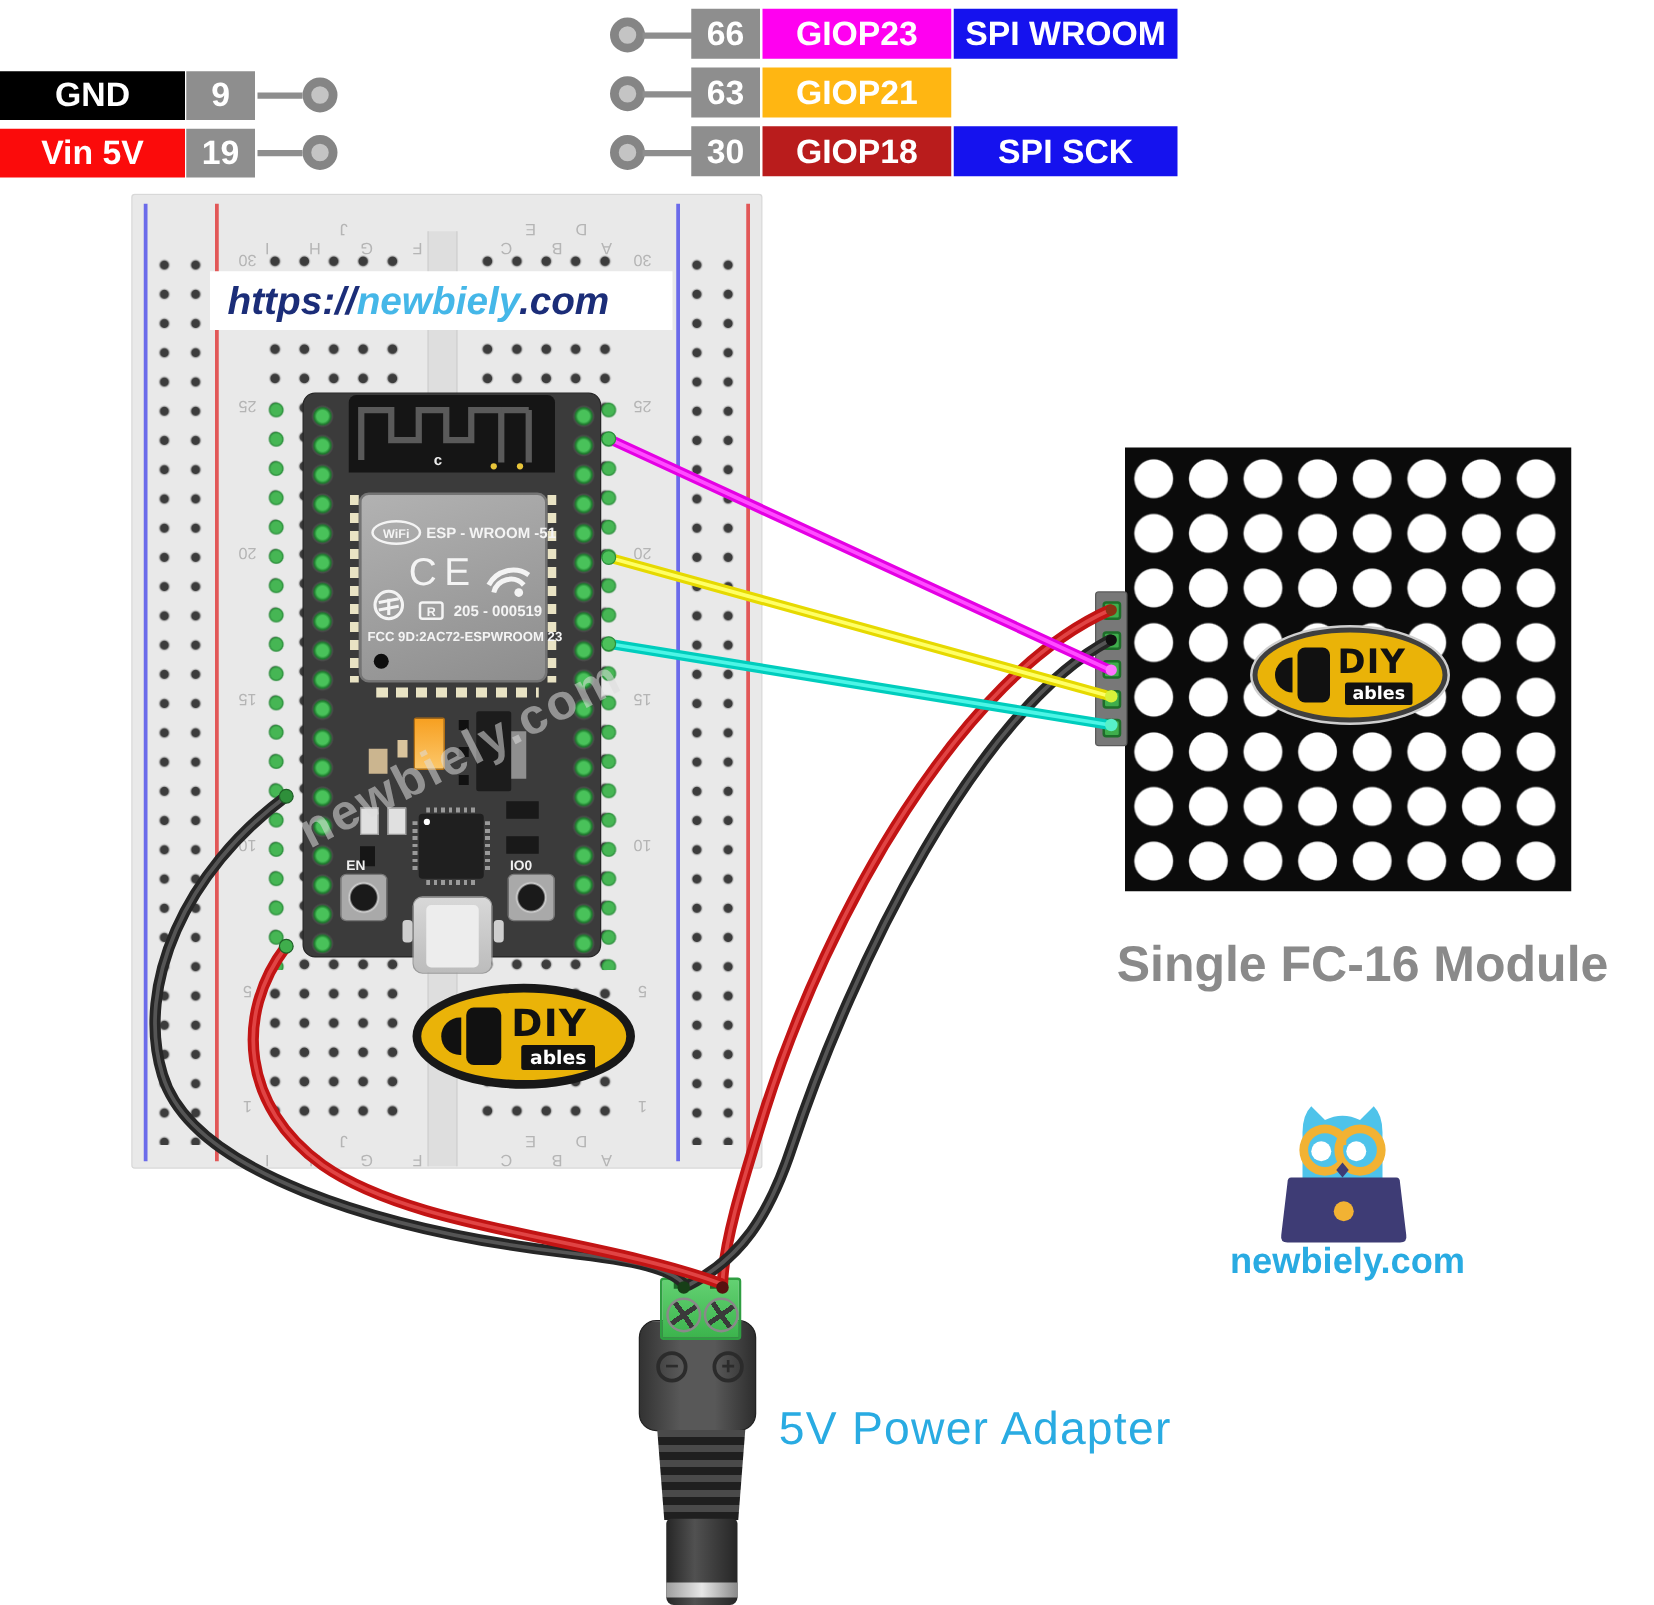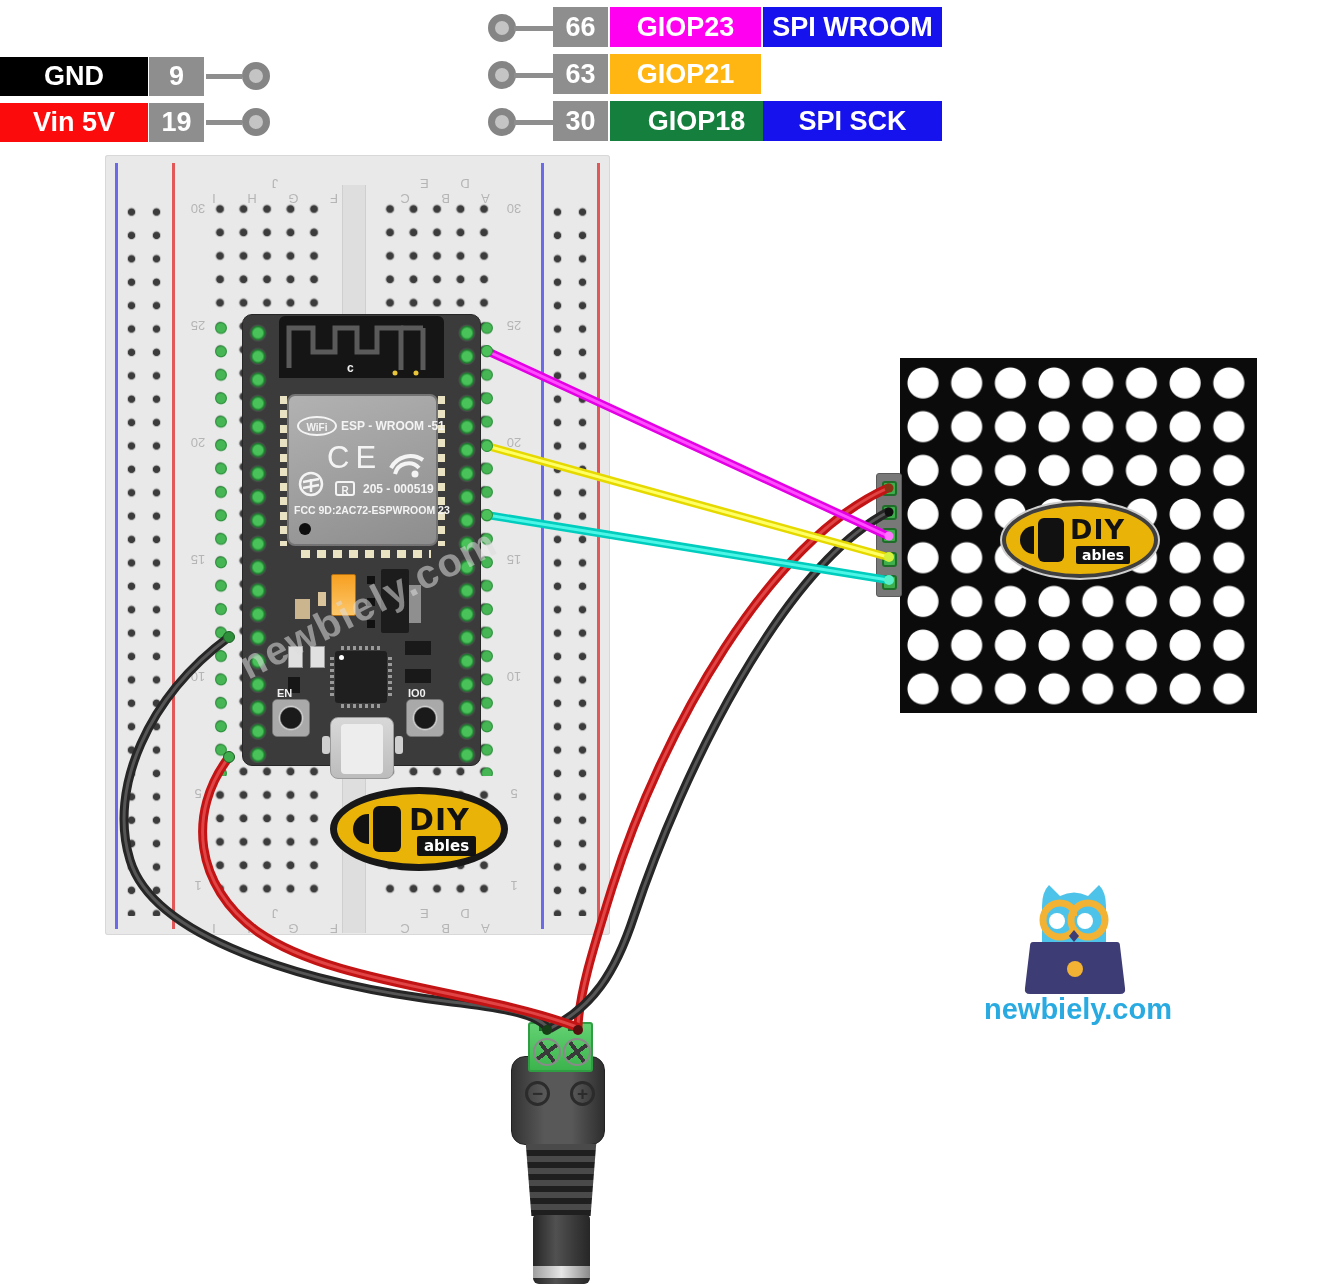--- a/index.html
+++ b/index.html
@@ -126,21 +126,21 @@
     <div class="funcbox" style="left:763px;top:7px;">SPI WROOM</div>
 
     <div class="pincircle" style="left:488px;top:61px;"></div>
     <div class="pinline" style="left:514px;top:73px;width:40px;"></div>
     <div class="pinnum" style="left:553px;top:54px;">63</div>
     <div class="gpiobox" style="left:610px;top:54px;background:#ffb612;">GIOP21</div>
 
     <div class="pincircle" style="left:488px;top:108px;"></div>
     <div class="pinline" style="left:514px;top:120px;width:40px;"></div>
     <div class="pinnum" style="left:553px;top:101px;">30</div>
-    <div class="gpiobox" style="left:610px;top:101px;background:#15803d;padding-left:11px;">GIOP18</div>
+    <div class="gpiobox" style="left:610px;top:101px;background:#b91c1c;">GIOP18</div>
     <div class="funcbox" style="left:763px;top:101px;">SPI SCK</div>
   </div>
 
   <div class="board"></div>
   <div class="railline" style="left:115px;background:#6b6bea;"></div>
   <div class="railline" style="left:172px;background:#e25858;"></div>
   <div class="railline" style="left:541px;background:#6b6bea;"></div>
   <div class="railline" style="left:597px;background:#e25858;"></div>
   <div class="railholes" style="left:119px;"></div>
   <div class="railholes" style="left:545px;"></div>
@@ -164,20 +164,21 @@
   <div class="rownum" style="left:500px;top:318px;">25</div>
   <div class="rownum" style="left:500px;top:435px;">20</div>
   <div class="rownum" style="left:500px;top:552px;">15</div>
   <div class="rownum" style="left:500px;top:669px;">10</div>
   <div class="rownum" style="left:500px;top:786px;">5</div>
   <div class="rownum" style="left:500px;top:878px;">1</div>
 
   <div class="greencol" style="left:210px;"></div>
   <div class="greencol" style="left:476px;"></div>
 
+  <div class="banner"><span class="b-dark">https://</span><span class="b-blue">newbiely</span><span class="b-dark">.com</span></div>
 
   <div class="pcb">
     <div class="antenna">
       <svg width="165" height="62" viewBox="0 0 165 62">
         <polyline points="10,52 10,12 34,12 34,36 56,36 56,12 78,12 78,36 98,36 98,12 122,12 122,54" fill="none" stroke="#5a5a5a" stroke-width="5"></polyline>
         <line x1="144" y1="12" x2="144" y2="54" stroke="#5a5a5a" stroke-width="5"></line>
         <line x1="122" y1="12" x2="144" y2="12" stroke="#5a5a5a" stroke-width="5"></line>
         <circle cx="116" cy="57" r="2.5" fill="#e8c53a"></circle>
           <circle cx="137" cy="57" r="2.5" fill="#e8c53a"></circle>
       </svg>
@@ -258,20 +259,21 @@
       <div class="diysub" style="left:70px;top:40px;font-size:14px;padding:1px 6px;">ables</div>
     </div>
   </div>
   <div class="mxconn">
     <div class="mxpin" style="top:7px;"></div>
     <div class="mxpin" style="top:31px;"></div>
     <div class="mxpin" style="top:54px;"></div>
     <div class="mxpin" style="top:78px;"></div>
     <div class="mxpin" style="top:101px;"></div>
   </div>
+  <div class="mxlabel">Single FC-16 Module</div>
 
   <svg class="overlay" style="left:1000px;top:872px;" width="150" height="130" viewBox="0 0 150 130">
     <path d="M42,80 L42,34 Q42,20 49,13 L60,24 Q74,17 88,24 L99,13 Q106,20 106,34 L106,80 Z" fill="#4ec3ea"></path>
     <circle cx="60" cy="48" r="17" fill="#4ec3ea" stroke="#f2b233" stroke-width="7"></circle>
     <circle cx="88" cy="48" r="17" fill="#4ec3ea" stroke="#f2b233" stroke-width="7"></circle>
     <line x1="71" y1="42" x2="77" y2="42" stroke="#f2b233" stroke-width="4"></line>
     <circle cx="57" cy="49" r="8" fill="#ffffff"></circle>
     <circle cx="85" cy="49" r="8" fill="#ffffff"></circle>
     <path d="M74,58 l5,6 l-5,6 l-5,-6 Z" fill="#3e3c75"></path>
     <path d="M33,70 Q30,70 30,74 L25,116 Q24,122 30,122 L120,122 Q126,122 125,116 L120,74 Q120,70 117,70 Z" fill="#3e3c75"></path>
@@ -286,20 +288,21 @@
   <div class="term">
     <div class="slot" style="left:9px;"></div>
     <div class="slot" style="left:38px;"></div>
     <div class="screw" style="left:3px;"></div>
     <div class="screw" style="left:33px;"></div>
   </div>
   <div class="plugneck"></div>
   <div class="plugtip">
       <div class="tipband"></div>
     </div>
+  <div class="powerlabel">5V Power Adapter</div>
 
   <svg class="overlay" width="1323" height="1284" viewBox="0 0 1323 1284">
 
     <path d="M888,488 C770,540 662,730 612,888 C592,952 579,995 578,1027" fill="none" stroke="#c21414" stroke-width="9" stroke-linecap="round"></path>
     <path d="M888,488 C770,540 662,730 612,888 C592,952 579,995 578,1027" fill="none" stroke="#e04444" stroke-width="3" stroke-linecap="round"></path>
     <path d="M888,512 C782,568 682,772 634,916 C615,974 592,1007 551,1028" fill="none" stroke="#262626" stroke-width="9" stroke-linecap="round"></path>
     <path d="M888,512 C782,568 682,772 634,916 C615,974 592,1007 551,1028" fill="none" stroke="#555555" stroke-width="3" stroke-linecap="round"></path>
     <path d="M229,637 C148,697 108,788 130,860 C153,937 302,984 452,1002 C512,1009 536,1015 547,1027" fill="none" stroke="#262626" stroke-width="9" stroke-linecap="round"></path>
     <path d="M229,637 C148,697 108,788 130,860 C153,937 302,984 452,1002 C512,1009 536,1015 547,1027" fill="none" stroke="#555555" stroke-width="3" stroke-linecap="round"></path>
     <path d="M229,757 C187,812 194,886 258,932 C332,984 478,990 577,1027" fill="none" stroke="#c21414" stroke-width="9" stroke-linecap="round"></path>

